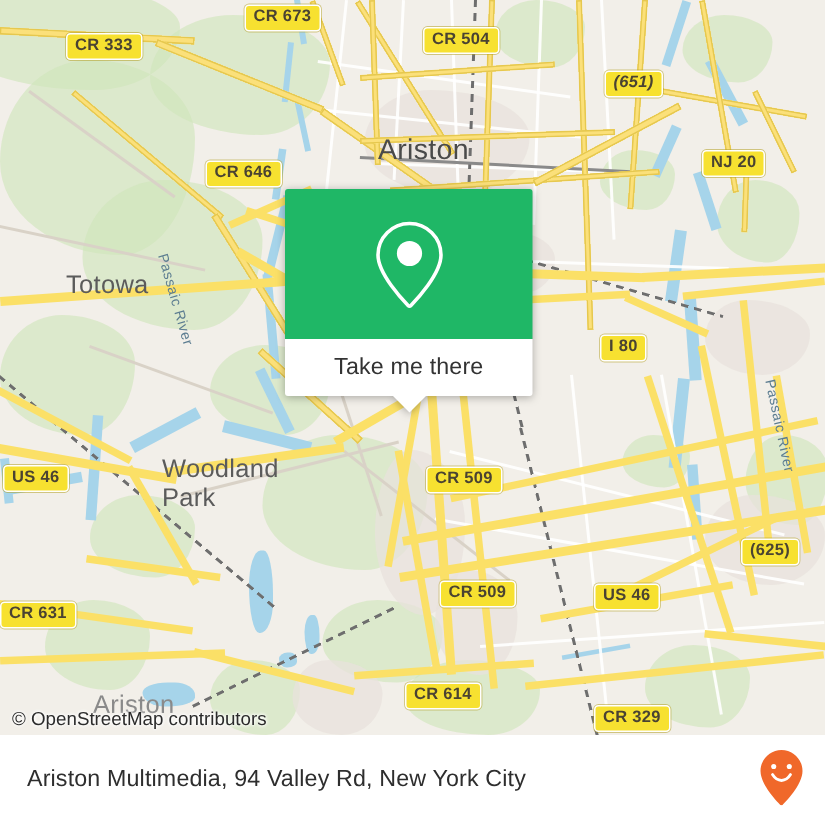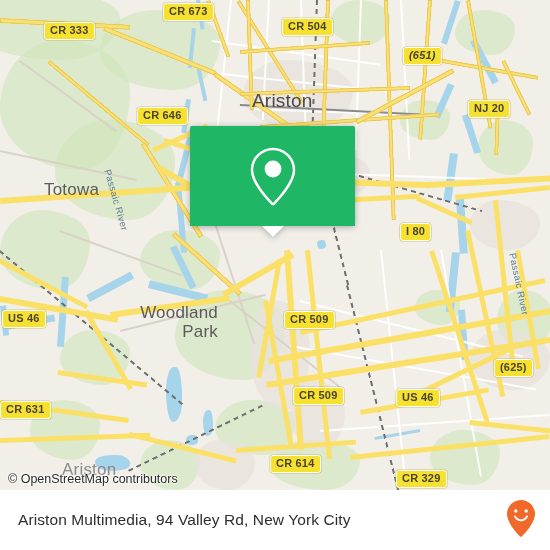--- a/index.html
+++ b/index.html
@@ -30,21 +30,21 @@
   .rd.motor{background:#fbe067;}
   .rd.minor{background:#ffffff;opacity:.9;}
   .rd.track{background:#d9d2c7;}
   .rail{position:absolute;transform-origin:0 0;background:#8a8a8a;height:1.5px;}
   .rail.dash{background:repeating-linear-gradient(90deg,#6e6e6e 0 5px,transparent 5px 9px);height:2px;}
 
   
   .place{position:absolute;color:#5b5b5b;white-space:nowrap;font-weight:400;letter-spacing:.2px;}
   .place.big{font-size:19px;color:#4a4a4a;}
   .place.med{font-size:17px;color:#5b5b5b;}
-  .place.two{line-height:19px;text-align:right;}
+  .place.two{line-height:19px;text-align:left;}
 
   
   .riverlbl{position:absolute;color:#5b7c90;font-size:9.5px;white-space:nowrap;transform-origin:0 0;letter-spacing:.4px;}
 
   
   .shield{
     position:absolute;background:#f7e130;border:1.6px solid #ffffff;
     color:#4a4332;font-size:11px;font-weight:700;letter-spacing:.2px;
     padding:1px 5px 2px 5px;border-radius:3px;white-space:nowrap;
     box-shadow:0 0 0 .6px rgba(180,160,40,.55);
@@ -301,20 +301,23 @@
 
     <div id="popup">
       <div class="head">
         <span class="pin">
           <svg width="50" height="62" viewBox="0 0 50 62" fill="none">
             <path d="M25 4C13.4 4 4 13.4 4 25c0 12.5 16.5 30 20.2 33.8.45.46 1.15.46 1.6 0C29.5 55 46 37.5 46 25 46 13.4 36.6 4 25 4z" stroke="#ffffff" stroke-width="2.4" fill="none"></path>
             <circle cx="25" cy="24" r="8.4" fill="#ffffff"></circle>
           </svg>
         </span>
       </div>
+      <div class="foot">
+        <span>Take me there</span>
+      </div>
       <div class="tail"></div>
     </div>
   </div>
 
   <div id="footer">
     <div id="footer-title">Ariston Multimedia, 94 Valley Rd, New York City</div>
     <div id="brand">
       <span>
         <svg width="30" height="38" viewBox="0 0 30 38">
           <path d="M15 1C7.3 1 1 7.3 1 15c0 9.2 11.6 21 13.3 22.6.4.38 1 .38 1.4 0C17.4 36 29 24.2 29 15 29 7.3 22.7 1 15 1z" fill="#f0682a"></path>

